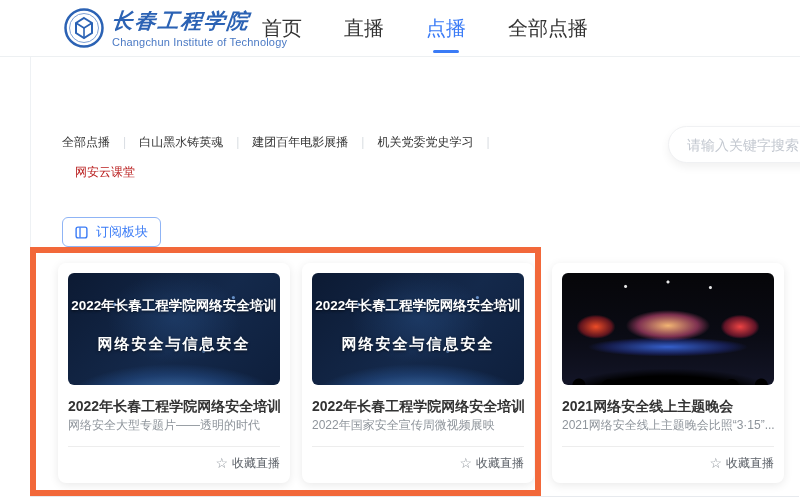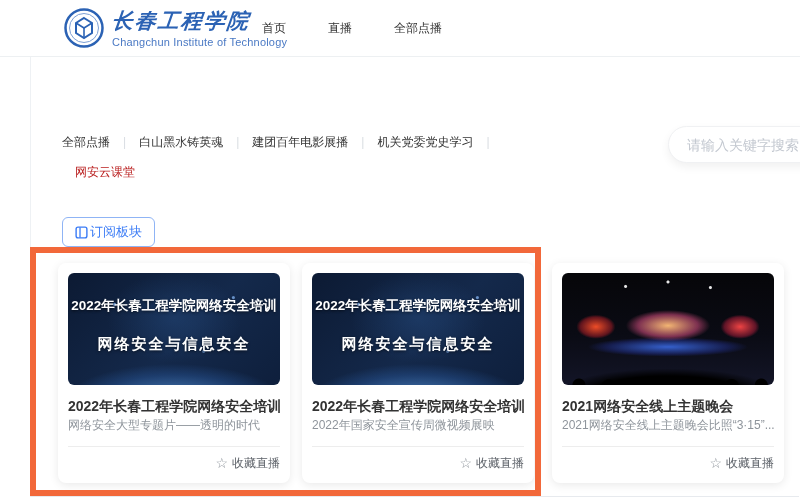--- a/index.html
+++ b/index.html
@@ -19,21 +19,21 @@
   .logo-text { margin-left:8px; }
   .logo-cn {
     font-family:"DejaVu Serif","Liberation Serif",serif;
     font-size:21px; font-weight:bold; font-style:italic;
     color:#2b62b4; letter-spacing:2px; transform:skewX(-6deg);
   }
   .logo-en { font-size:11px; color:#4a79c4; margin-top:1px; letter-spacing:.2px; }
   .nav { position:absolute; left:262px; top:0; height:57px; display:flex; gap:42px; }
   .nav-item {
     position:relative; display:flex; align-items:center; height:100%;
-    font-size:12px; color:#333; cursor:pointer; white-space:nowrap;
+    font-size:20px; color:#333; cursor:pointer; white-space:nowrap;
   }
   .nav-item.active { color:#3a7bf6; }
   .nav-item.active::after {
     content:""; position:absolute; left:50%; transform:translateX(-50%);
     bottom:4px; width:26px; height:3px; background:#3a7bf6; border-radius:2px;
   }
   
   .page-frame {
     position:absolute; left:30px; top:57px; width:769px; height:440px;
     border-left:1px solid #eef1f4; border-bottom:1px solid #e7eaee;
@@ -53,21 +53,21 @@
   }
   .search-input {
     border:none; outline:none; background:transparent; width:140px;
     margin-left:18px; font-size:14px; color:#333;
     font-family:"Liberation Sans","DejaVu Sans",sans-serif;
   }
   .search-input::placeholder { color:#c3c8d0; }
   
   .subscribe-btn {
     position:absolute; left:62px; top:217px; height:30px; padding:0 12px;
-    display:inline-flex; align-items:center; gap:2px;
+    display:inline-flex; align-items:center; gap:8px;
     border:1px solid #8fb4f5; border-radius:6px; background:#fff;
     color:#3a7bf6; font-size:13px; cursor:pointer;
     font-family:"Liberation Sans","DejaVu Sans",sans-serif;
   }
   
   .annotation-box {
     position:absolute; left:30px; top:247px; width:511px; height:249px;
     border:6px solid #f2683a; pointer-events:none; z-index:5;
   }
   
@@ -155,20 +155,21 @@
         <line x1="20" y1="20" x2="20" y2="30" stroke="#2b62b4" stroke-width="1.6"></line>
       </svg>
       <div class="logo-text">
         <div class="logo-cn">长春工程学院</div>
         <div class="logo-en">Changchun Institute of Technology</div>
       </div>
     </div>
     <div class="nav">
       <div class="nav-item">首页</div>
       <div class="nav-item">直播</div>
+      <div class="nav-item active">点播</div>
       <div class="nav-item">全部点播</div>
     </div>
   </div>
 
   <div class="page-frame"></div>
 
   <div class="filters">
     <div>
       <span class="filter-item">全部点播</span><span class="filter-sep">|</span><span class="filter-item">白山黑水铸英魂</span><span class="filter-sep">|</span><span class="filter-item">建团百年电影展播</span><span class="filter-sep">|</span><span class="filter-item">机关党委党史学习</span><span class="filter-sep">|</span>
     </div>

